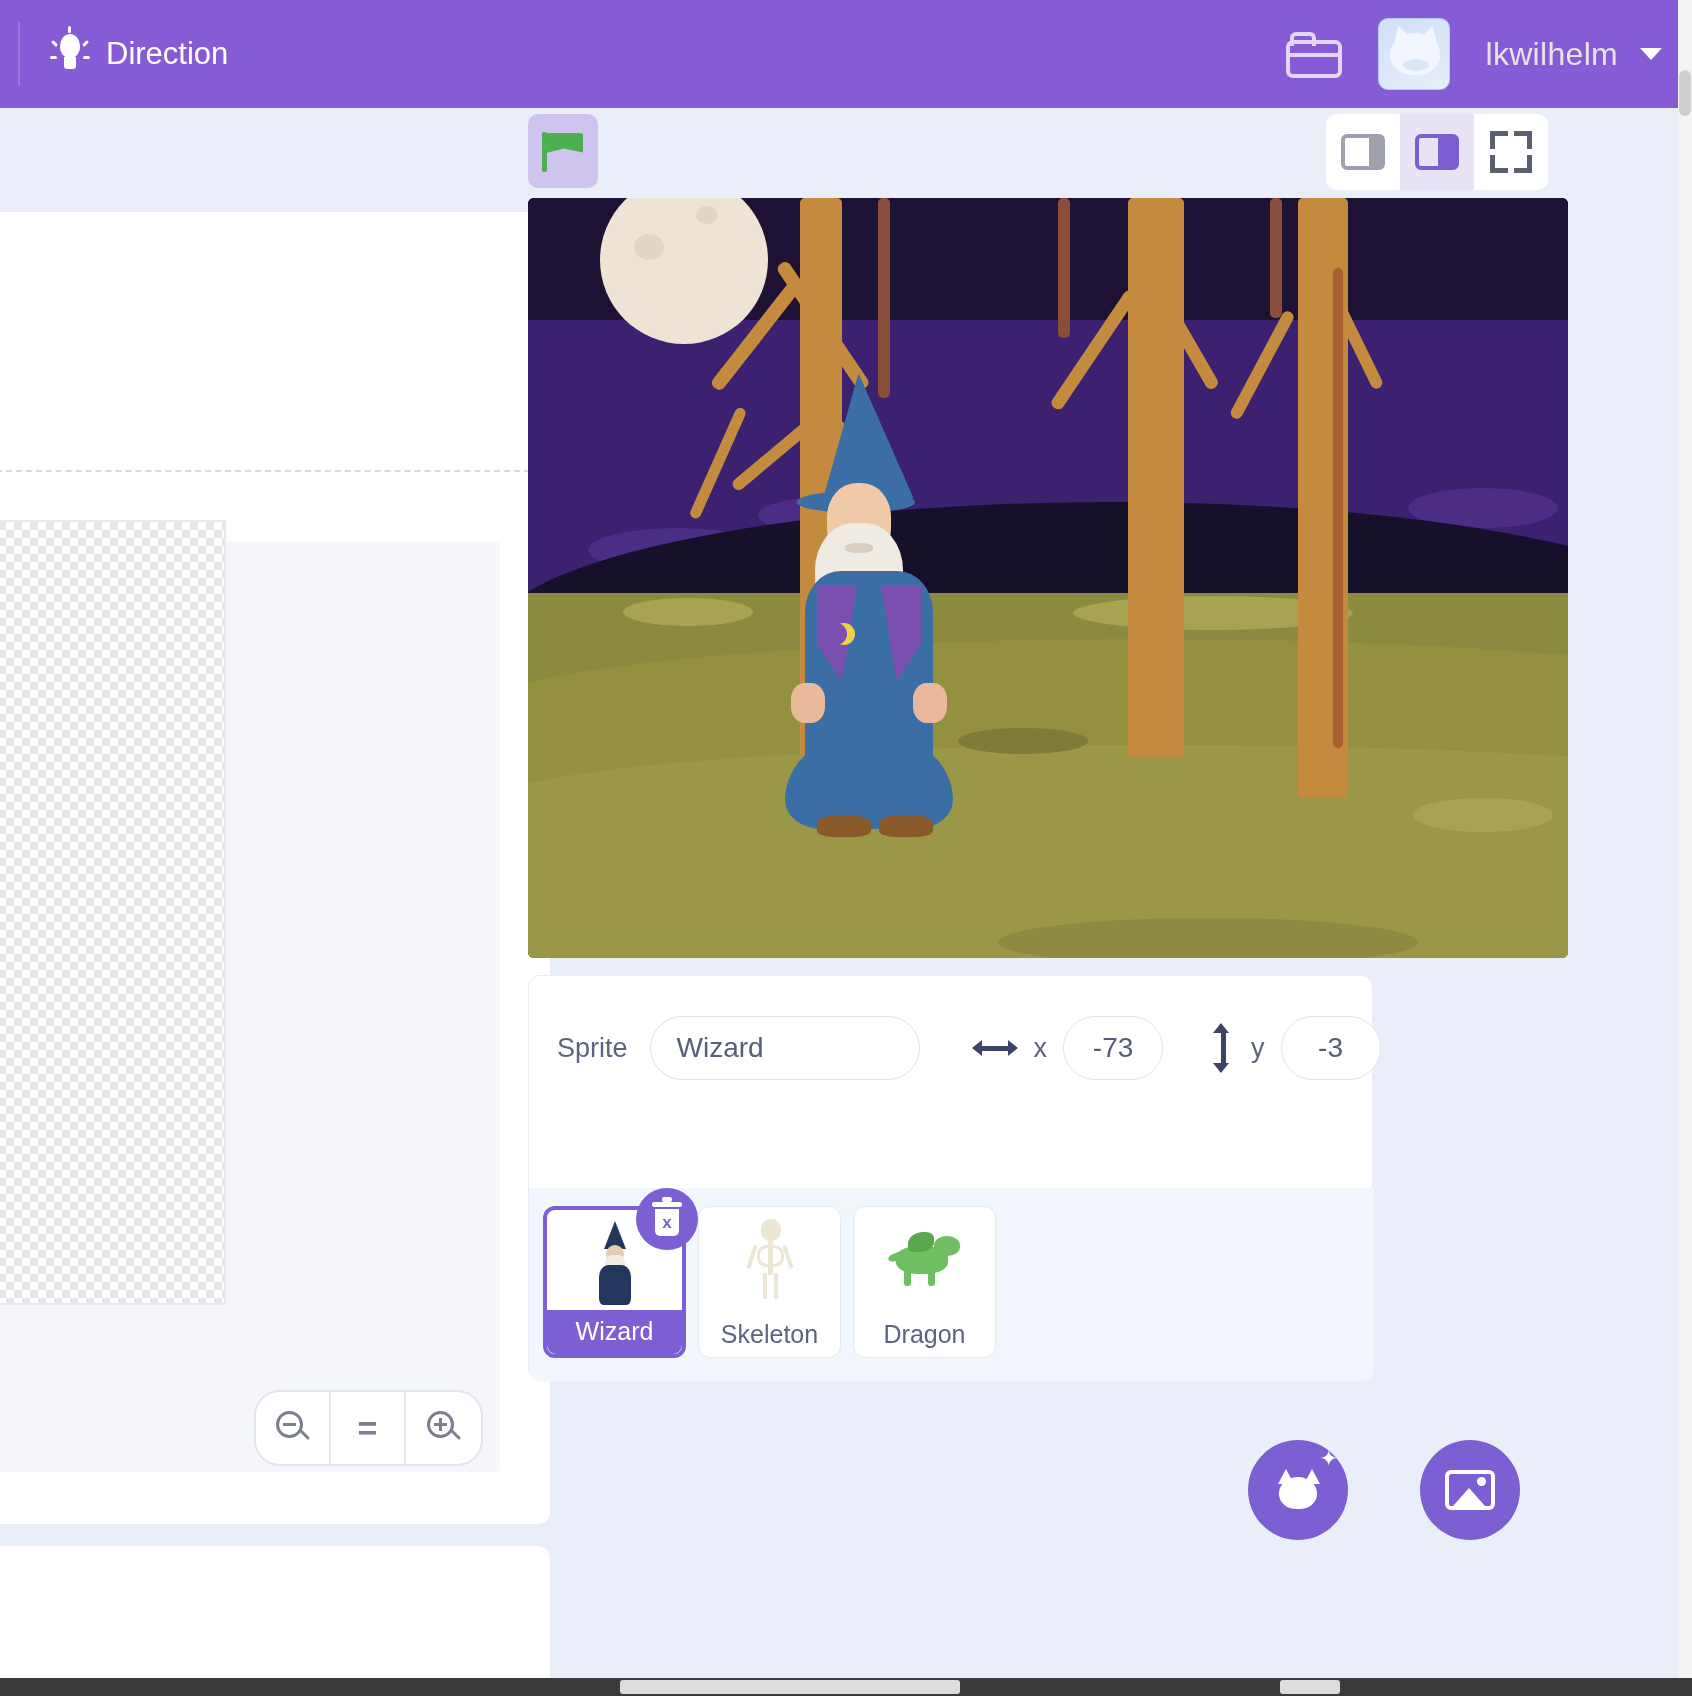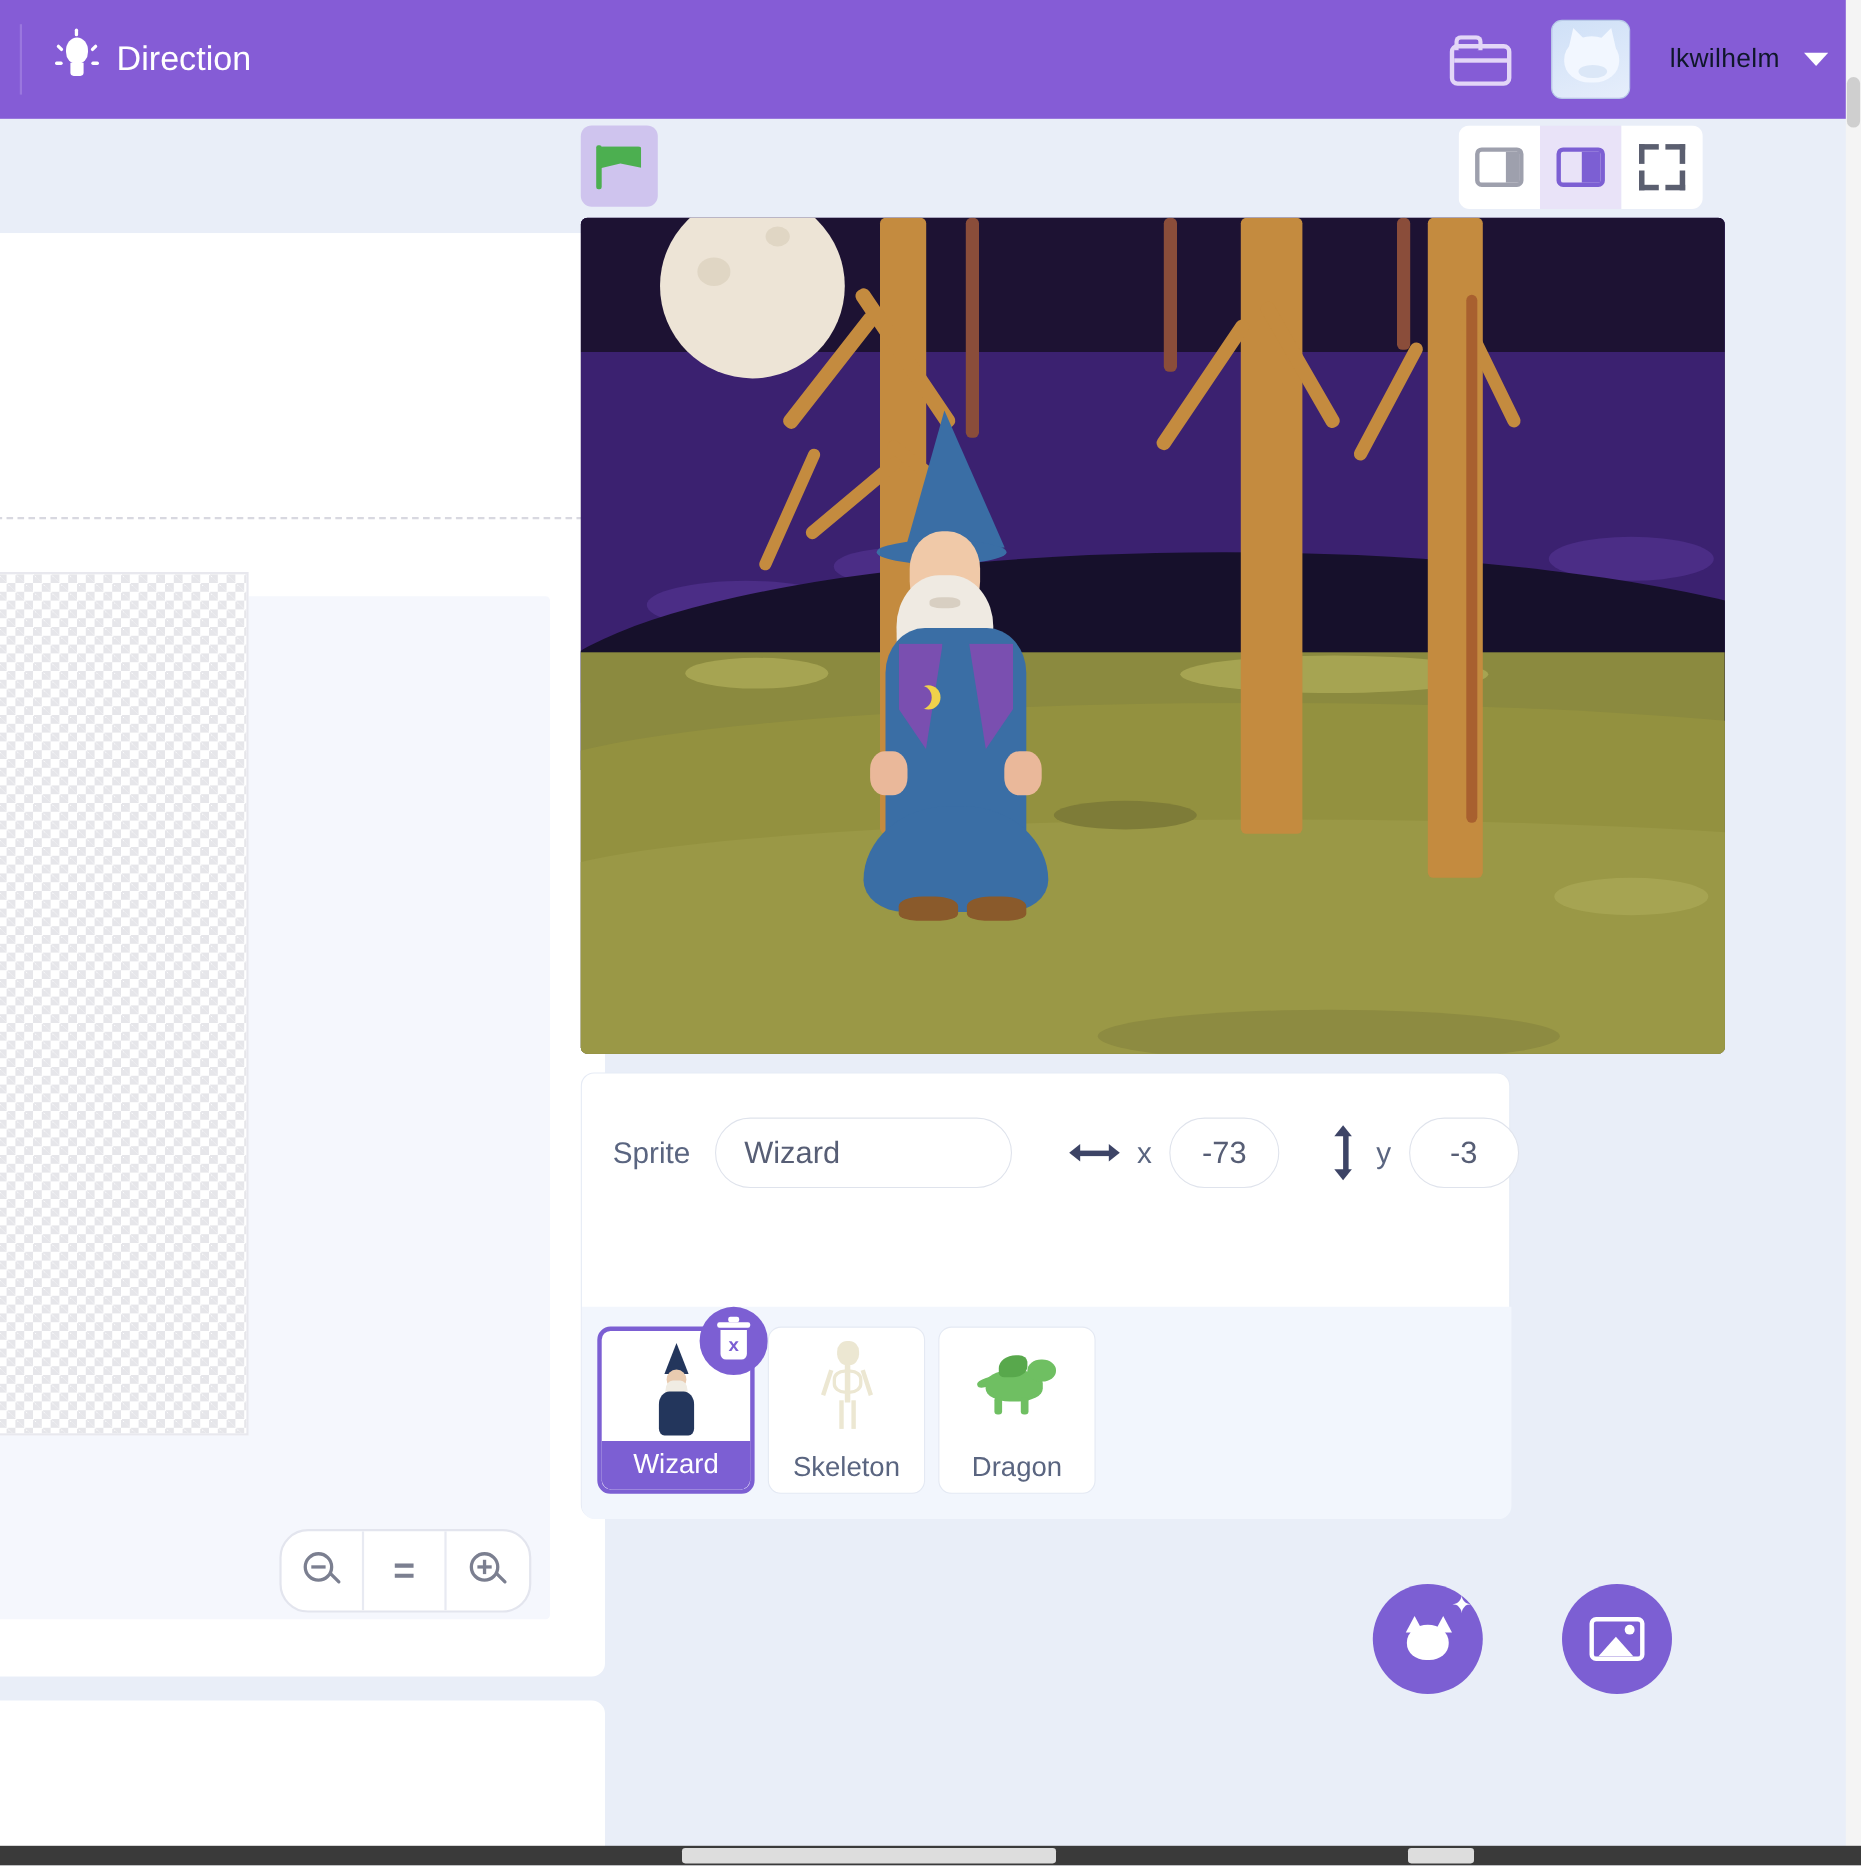--- a/index.html
+++ b/index.html
@@ -68,21 +68,21 @@
   .avatar .ear-l, .avatar .ear-r {
     position:absolute; top:6px; width:0; height:0; border-left:11px solid transparent;
     border-right:11px solid transparent; border-bottom:20px solid #f2f7ff;
   }
   .avatar .ear-l{ left:11px; transform:rotate(-16deg);}
   .avatar .ear-r{ left:40px; transform:rotate(16deg);}
   .avatar .muzzle {
     position:absolute; left:24px; top:40px; width:26px; height:12px; border-radius:50%;
     background:#dbe7f7;
   }
-  .username { color:#0f172a; font-size:24px; letter-spacing:.3px; }
+  .username { color:#e5e5e5; font-size:32px; letter-spacing:.3px; }
   .caret-down {
     width:0;height:0;border-left:11px solid transparent;border-right:11px solid transparent;
     border-top:12px solid #fff; margin-left:-14px;
   }
 
   
   .right-sliver { position:absolute; right:0; top:0; width:14px; height:1696px; background:#f4f4f4; }
   .right-sliver .thumb { position:absolute; right:1px; top:70px; width:12px; height:46px; background:#cfcfcf; border-radius:6px;}
 
   

